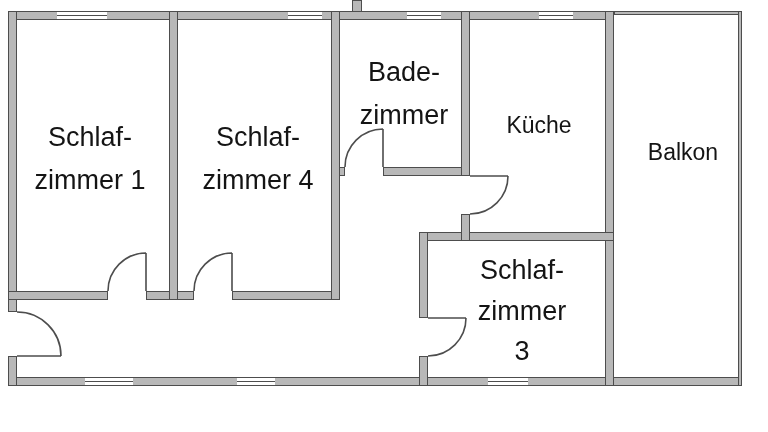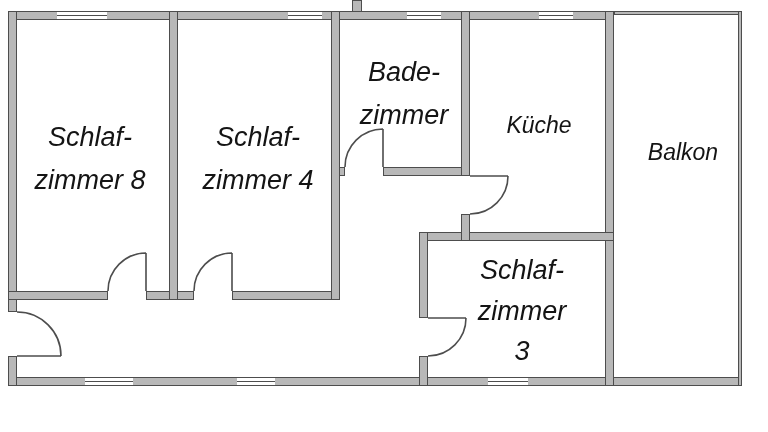--- a/index.html
+++ b/index.html
@@ -54,21 +54,20 @@
   }
   .room-label {
     position: absolute;
     transform: translate(-50%, -50%);
     text-align: center;
     color: var(--text, #141414);
     font-size: 27px;
     line-height: 1.58;
     white-space: nowrap;
     z-index: 4;
-    font-style: italic;
   }
   .room-label.large { font-size: 23px; }
   .room-label.tight { line-height: 1.5; }
 </style>
 </head>
 <body>
 
 <div class="plan">
 
   <div class="wall" style="left:8px;top:11px;width:606px;height:9px"></div>
@@ -108,21 +107,21 @@
     <path class="door-path" d="M61,356 A44,44 0 0 0 17,312 M17,356 L61,356"></path>
     <path class="door-path" d="M108,291 A38,38 0 0 1 146,253 M146,291 L146,253"></path>
     <path class="door-path" d="M194,291 A38,38 0 0 1 232,253 M232,291 L232,253"></path>
     <path class="door-path" d="M345,167 A38,38 0 0 1 383,129 M383,167 L383,129"></path>
     <path class="door-path" d="M508,176 A38,38 0 0 1 470,214 M470,176 L508,176"></path>
     <path class="door-path" d="M466,318 A38,38 0 0 1 428,356 M428,318 L466,318"></path>
   </svg>
 
   <div class="room-label" style="left:90px;top:159px">
     <div>Schlaf-</div>
-    <div>zimmer 8</div>
+    <div>zimmer 1</div>
   </div>
 
   <div class="room-label" style="left:258px;top:159px">
     <div>Schlaf-</div>
     <div>zimmer 4</div>
   </div>
 
   <div class="room-label" style="left:404px;top:94px">
     <div>Bade-</div>
     <div>zimmer</div>

